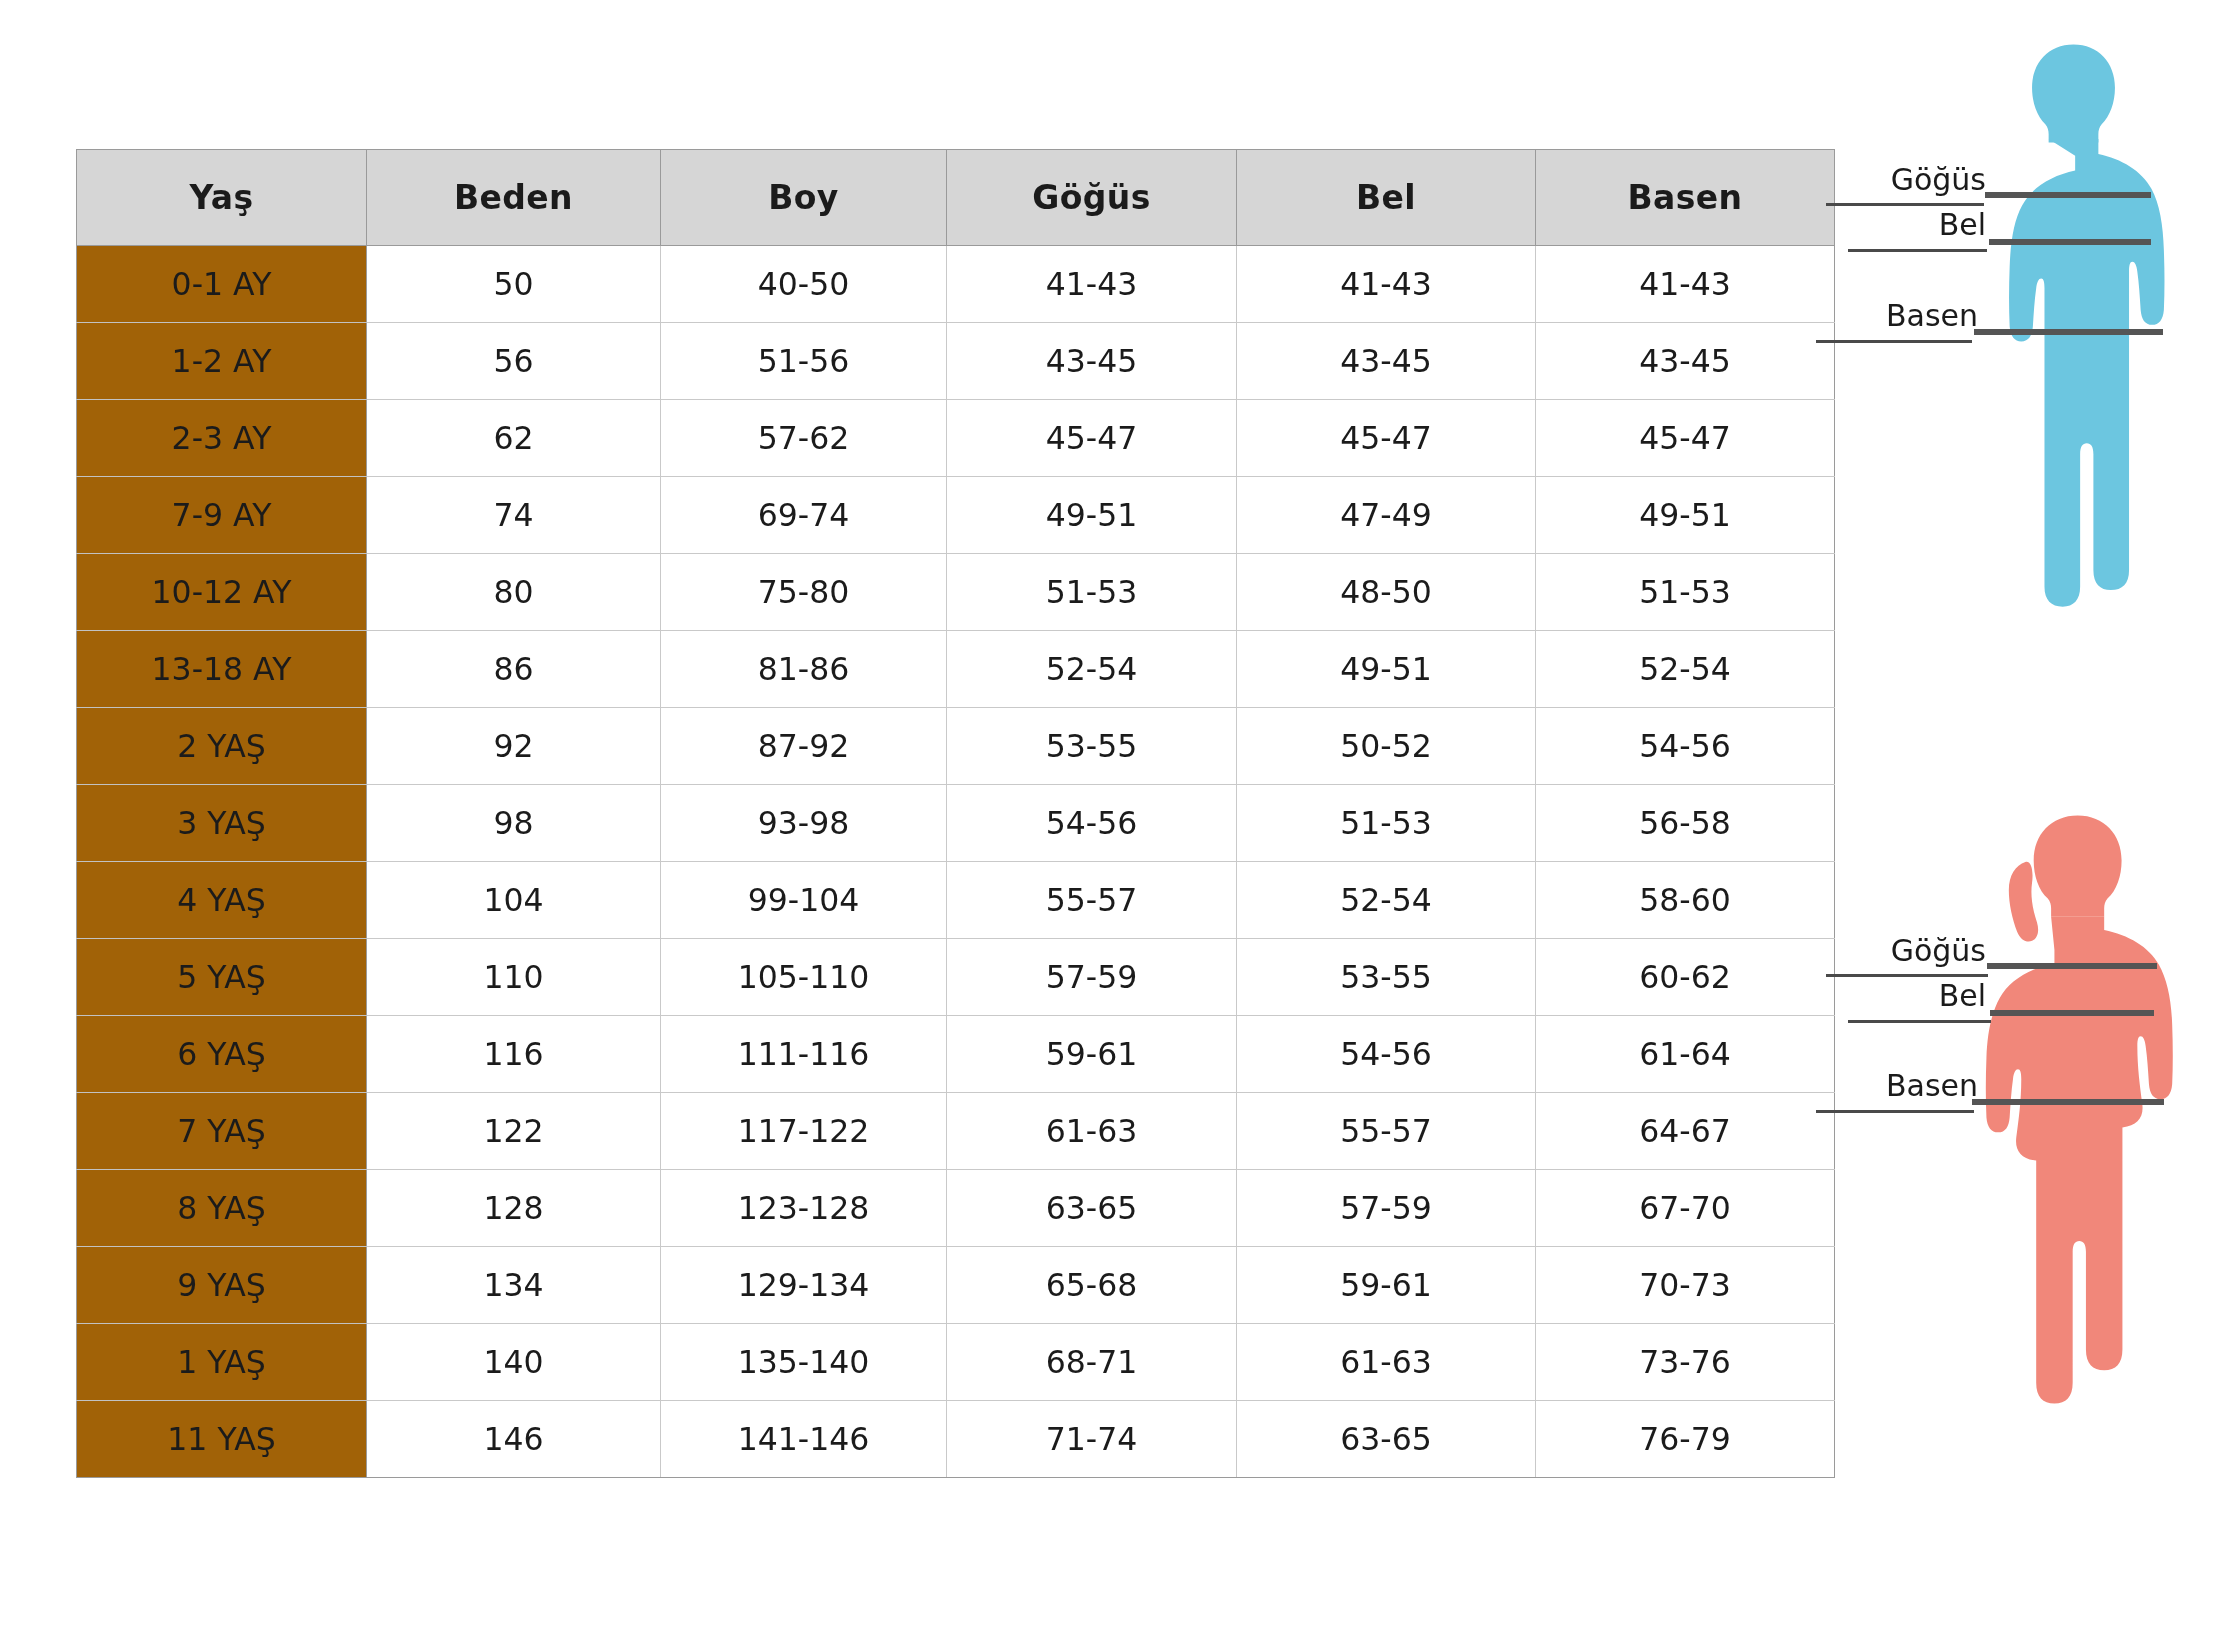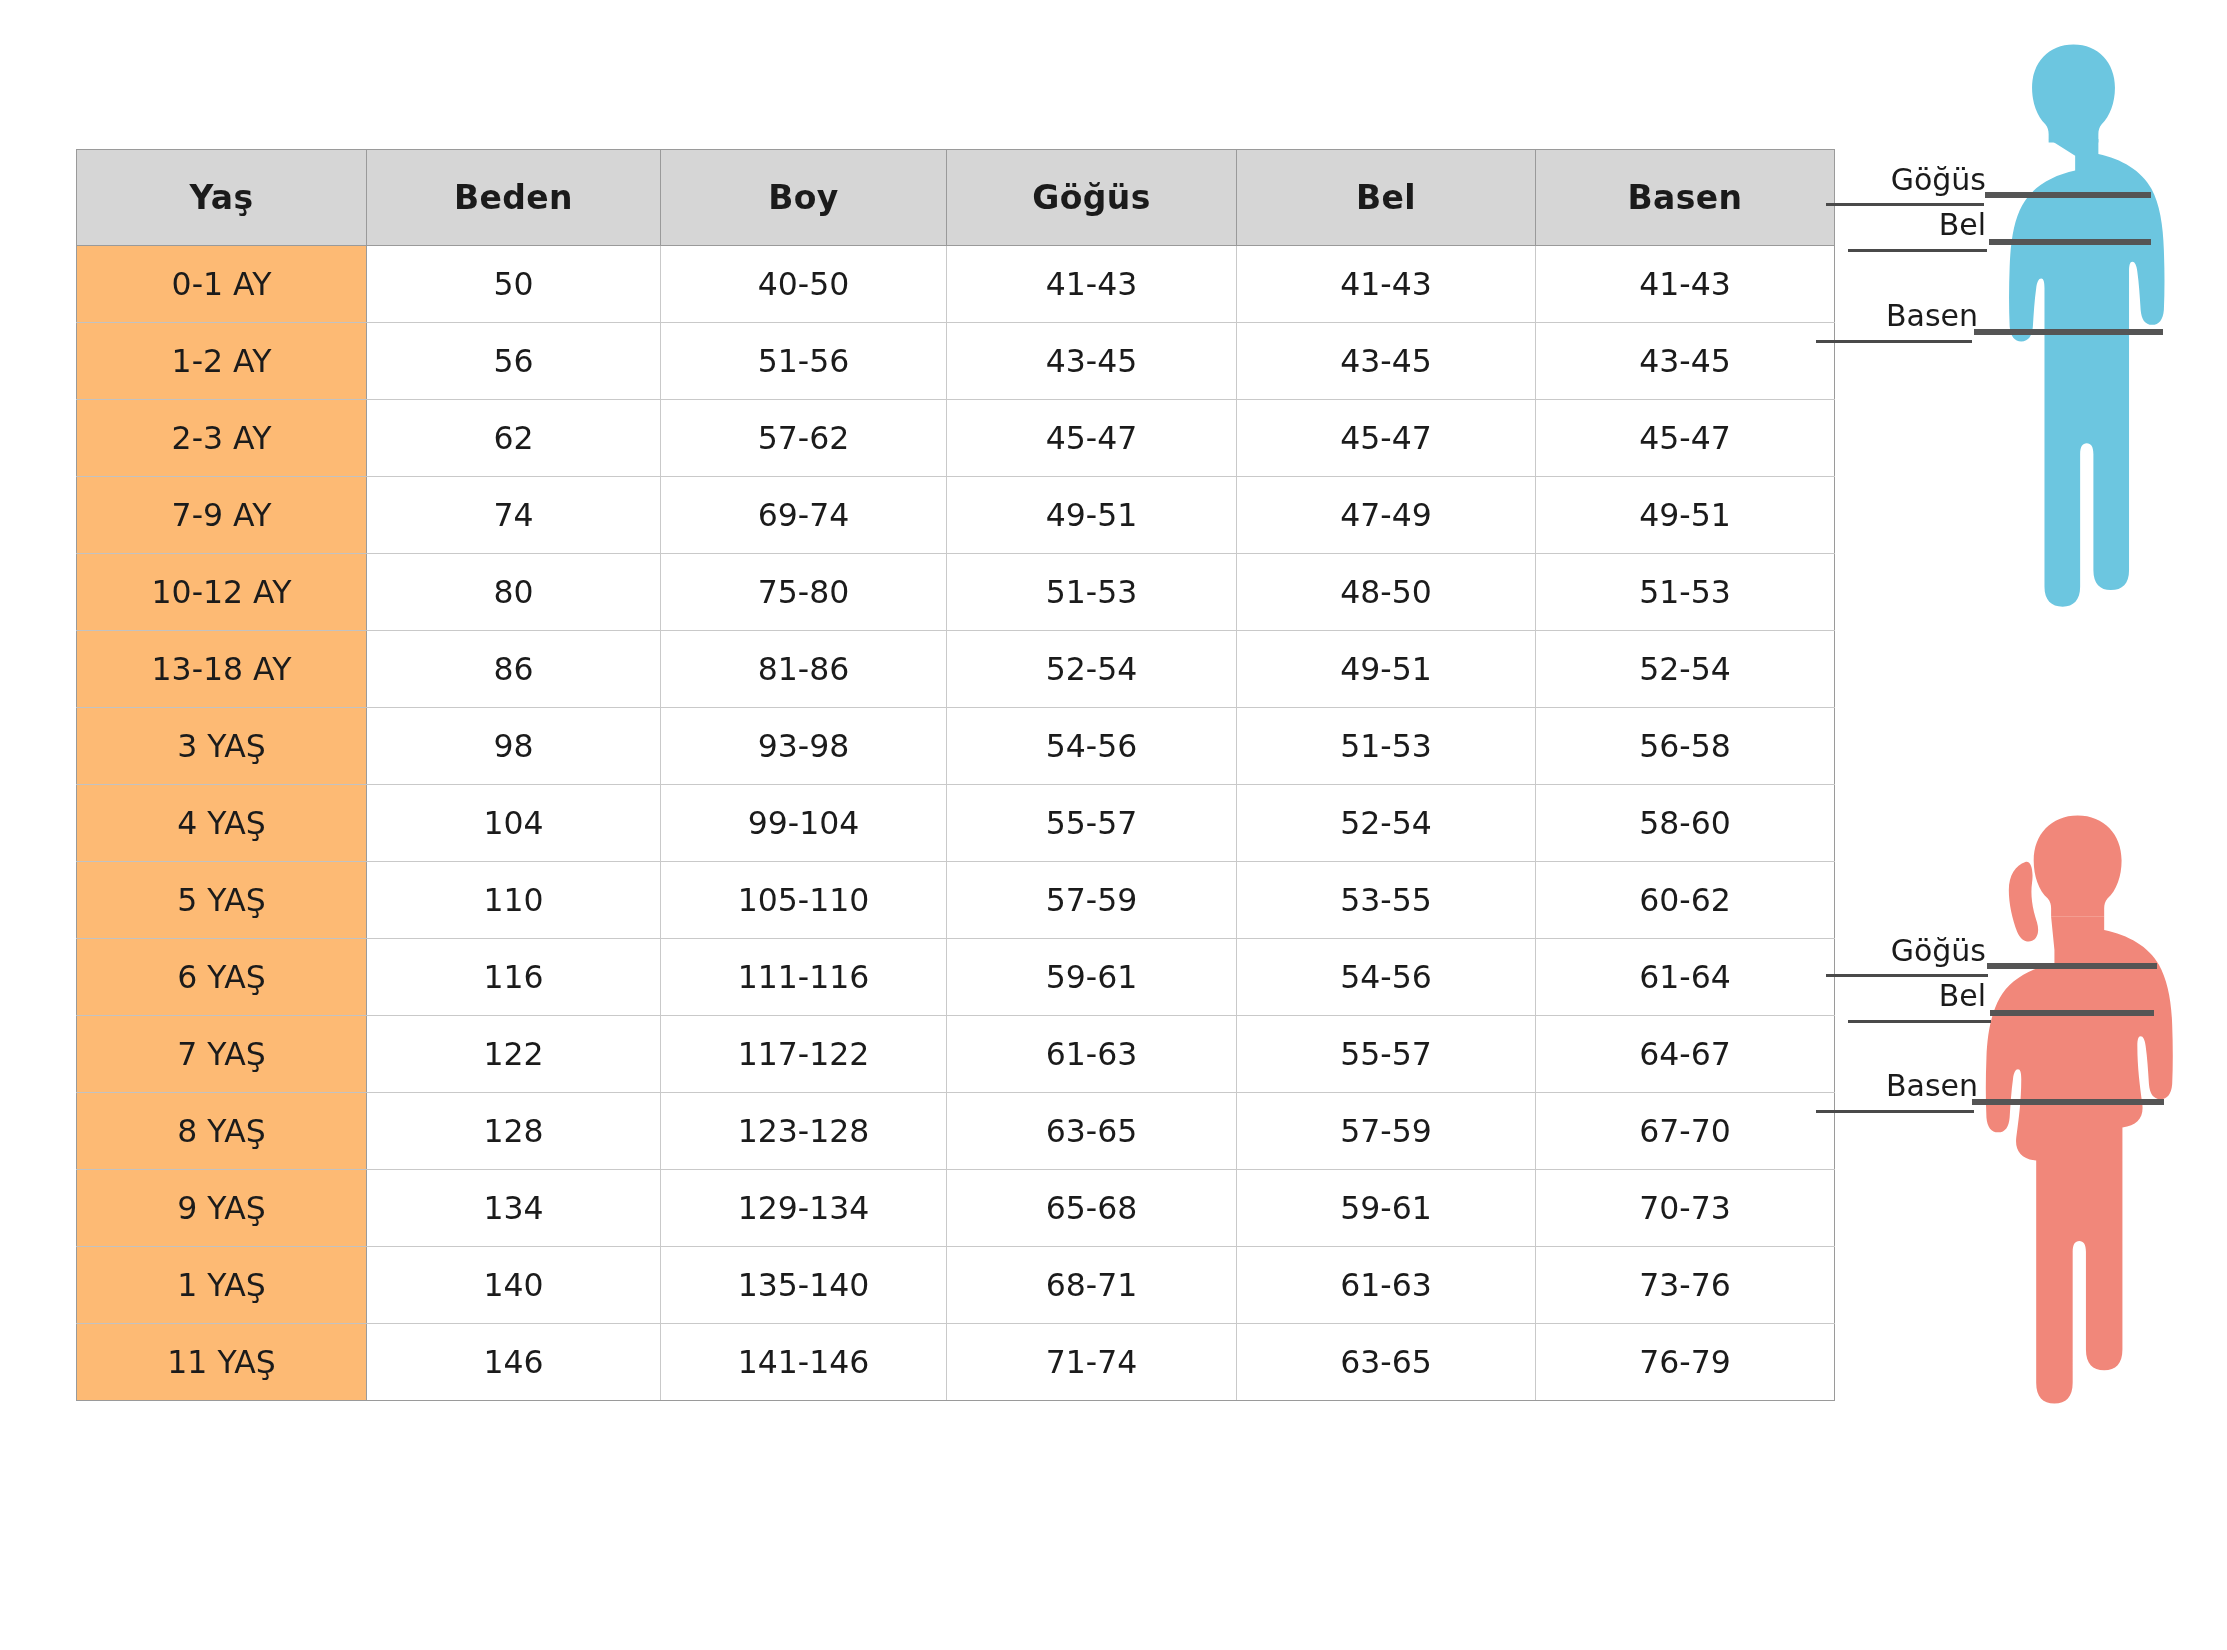--- a/index.html
+++ b/index.html
@@ -54,21 +54,21 @@
   table.size-table td {
     border: 1.7px solid #c9c9c9;
     font-size: 31.5px;
     color: #1b1b1b;
     height: 74px;
     text-align: center;
     vertical-align: middle;
     background: #ffffff;
   }
   table.size-table td.age-cell {
-    background: #fdba74;
+    background: #a16207;
     border-left: 1.7px solid #9a9a9a;
     border-right: 1.7px solid #9a9a9a;
     border-top: 1.7px solid #c2c2c2;
     border-bottom: 1.7px solid #c2c2c2;
   }
   table.size-table tr:last-child td.age-cell {
     border-bottom: 1.7px solid #9a9a9a;
   }
   table.size-table td.last-col {
     border-right: 1.7px solid #9a9a9a;
@@ -171,20 +171,28 @@
         </tr>
         <tr>
           <td class="age-cell">13-18 AY</td>
           <td>86</td>
           <td>81-86</td>
           <td>52-54</td>
           <td>49-51</td>
           <td class="last-col">52-54</td>
         </tr>
         <tr>
+          <td class="age-cell">2 YAŞ</td>
+          <td>92</td>
+          <td>87-92</td>
+          <td>53-55</td>
+          <td>50-52</td>
+          <td class="last-col">54-56</td>
+        </tr>
+        <tr>
           <td class="age-cell">3 YAŞ</td>
           <td>98</td>
           <td>93-98</td>
           <td>54-56</td>
           <td>51-53</td>
           <td class="last-col">56-58</td>
         </tr>
         <tr>
           <td class="age-cell">4 YAŞ</td>
           <td>104</td>

